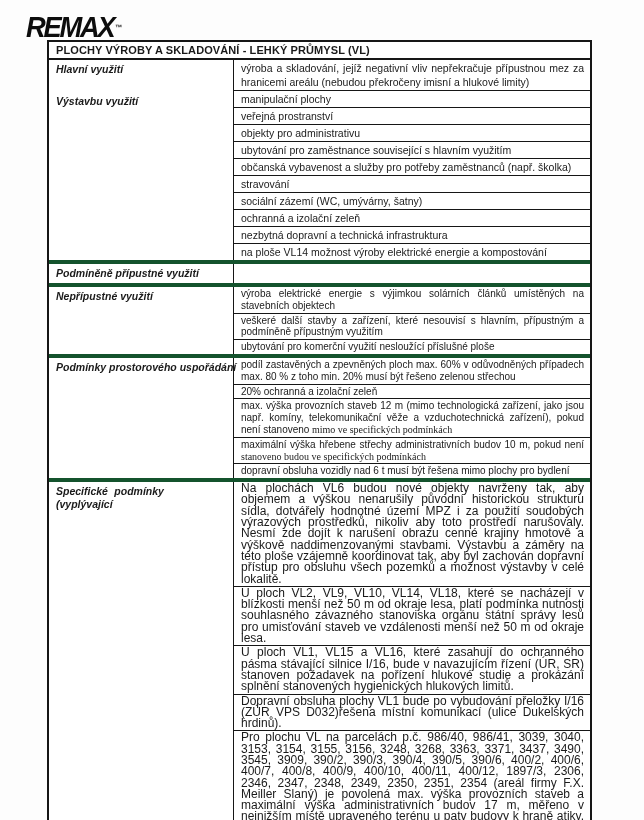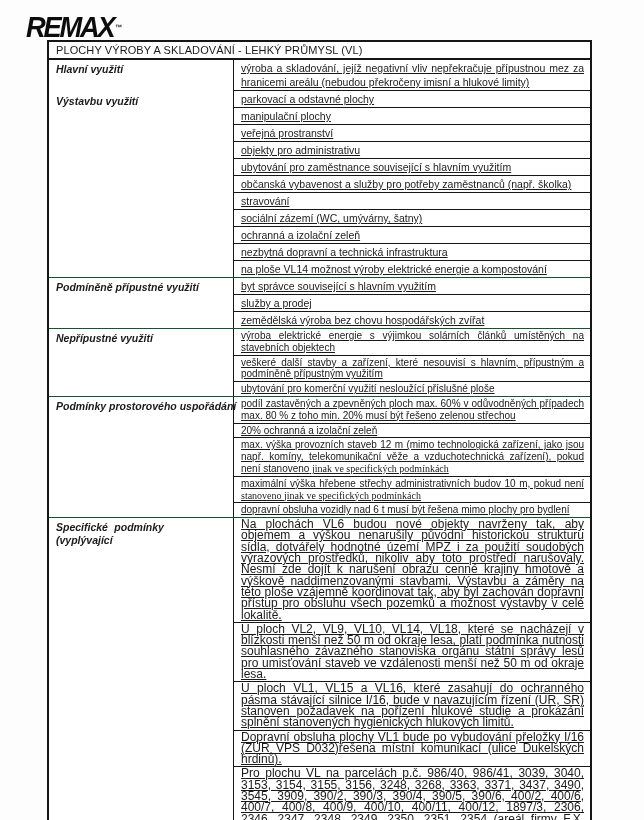--- a/index.html
+++ b/index.html
@@ -39,28 +39,28 @@
   
   .ztable {
     position: absolute;
     left: 47px; top: 40px;
     width: 545px;
     box-sizing: border-box;
     border: 2px solid #161616;
     background: #fff;
   }
   .title-row {
-    font-weight: normal;
+    font-weight: bold;
     font-size: 11px;
     line-height: 13px;
     padding: 2px 22px 1px 7px;
     border-bottom: 2px solid #161616;
     letter-spacing: 0.1px;
   }
-  .sec { display: flex; border-bottom: 1px solid #14532d; }
+  .sec { display: flex; border-bottom: 4px solid #14532d; }
   .sec:last-child { border-bottom: none; }
 
   .left {
     flex: 0 0 185px;
     width: 185px;
     box-sizing: border-box;
     border-right: 1.5px solid #161616;
     padding: 3px 8px 3px 7px;
   }
   .lbl {
@@ -68,21 +68,21 @@
     font-style: italic;
     font-size: 10.5px;
     line-height: 13px;
     white-space: nowrap;
   }
   .lbl:empty { display: none; }
   .sec-0 .lbl2 { margin-top: 19px; }
   .sec-4 .lbl  { word-spacing: 3.5px; white-space: normal; }
   .sec-4 .lbl2 { word-spacing: 0; margin-top: 0; }
 
-  .right { flex: 1 1 auto; display: flex; flex-direction: column; min-width: 0; text-decoration: underline; }
+  .right { flex: 1 1 auto; display: flex; flex-direction: column; min-width: 0; }
   .item {
     border-top: 1.5px solid #161616;
     padding: 1px 6px 1px 7px;
     text-align: justify;
   }
   .right .item:first-child { border-top: none; }
 
   
   .sec-0 .item, .sec-1 .item { font-size: 10.5px; line-height: 14px; }
   .sec-2 .item, .sec-3 .item { font-size: 10px;  line-height: 11.8px; }
@@ -100,42 +100,36 @@
 
   <div class="title-row">PLOCHY VÝROBY A SKLADOVÁNÍ - LEHKÝ PRŮMYSL (VL)</div>
 
   <div class="sec sec-0">
     <div class="left">
       <div class="lbl">Hlavní využití</div>
       <div class="lbl lbl2">Výstavbu využití</div>
     </div>
     <div class="right">
       <div class="item"><span>výroba a skladování, jejíž negativní vliv nepřekračuje přípustnou mez za hranicemi areálu (nebudou překročeny imisní a hlukové limity)</span></div>
-      <div class="item"><span>parkovací a odstavné plochy</span></div>
       <div class="item"><span>manipulační plochy</span></div>
       <div class="item"><span>veřejná prostranství</span></div>
       <div class="item"><span>objekty pro administrativu</span></div>
       <div class="item"><span>ubytování pro zaměstnance související s hlavním využitím</span></div>
       <div class="item"><span>občanská vybavenost a služby pro potřeby zaměstnanců (např. školka)</span></div>
       <div class="item"><span>stravování</span></div>
       <div class="item"><span>sociální zázemí (WC, umývárny, šatny)</span></div>
       <div class="item"><span>ochranná a izolační zeleň</span></div>
       <div class="item"><span>nezbytná dopravní a technická infrastruktura</span></div>
       <div class="item"><span>na ploše VL14 možnost výroby elektrické energie a kompostování</span></div>
     </div>
   </div>
 
   <div class="sec sec-1">
     <div class="left">
       <div class="lbl">Podmíněně přípustné využití</div>
-    </div>
-    <div class="right">
-      <div class="item"><span>byt správce související s hlavním využitím</span></div>
-      <div class="item"><span>služby a prodej</span></div>
-      <div class="item"><span>zemědělská výroba bez chovu hospodářských zvířat</span></div>
     </div>
   </div>
 
   <div class="sec sec-2">
     <div class="left">
       <div class="lbl">Nepřípustné využití</div>
     </div>
     <div class="right">
       <div class="item"><span>výroba elektrické energie s výjimkou solárních článků umístěných na stavebních objektech</span></div>
       <div class="item"><span>veškeré další stavby a zařízení, které nesouvisí s hlavním, přípustným a podmíněně přípustným využitím</span></div>
@@ -143,22 +137,22 @@
     </div>
   </div>
 
   <div class="sec sec-3">
     <div class="left">
       <div class="lbl">Podmínky prostorového uspořádání</div>
     </div>
     <div class="right">
       <div class="item"><span>podíl zastavěných a zpevněných ploch max. 60% v odůvodněných případech max. 80 % z toho min. 20% musí být řešeno zelenou střechou</span></div>
       <div class="item"><span>20% ochranná  a izolační zeleň</span></div>
-      <div class="item"><span>max. výška provozních staveb 12 m (mimo technologická zařízení, jako jsou např. komíny, telekomunikační věže a vzduchotechnická zařízení), pokud není stanoveno</span><span class="serif"> jinak ve specifických podmínkách</span></div>
-      <div class="item"><span>maximální výška hřebene střechy administrativních budov 10 m, pokud není</span><span class="serif"> stanoveno jinak ve specifických podmínkách</span></div>
+      <div class="item"><span>max. výška provozních staveb 12 m (mimo technologická zařízení, jako jsou např. komíny, telekomunikační věže a vzduchotechnická zařízení), pokud není stanoveno</span><span class="serif"> mimo ve specifických podmínkách</span></div>
+      <div class="item"><span>maximální výška hřebene střechy administrativních budov 10 m, pokud není</span><span class="serif"> stanoveno budou ve specifických podmínkách</span></div>
       <div class="item"><span>dopravní obsluha vozidly nad 6 t musí být řešena mimo plochy pro bydlení</span></div>
     </div>
   </div>
 
   <div class="sec sec-4">
     <div class="left">
       <div class="lbl">Specifické podmínky (vyplývající</div>
     </div>
     <div class="right">
       <div class="item"><span>Na plochách VL6  budou nové objekty navrženy tak, aby objemem a výškou nenarušily původní historickou strukturu sídla, dotvářely hodnotné území MPZ i za použití soudobých výrazových prostředků, nikoliv aby toto prostředí narušovaly. Nesmí zde dojít k narušení obrazu cenné krajiny hmotově a výškově naddimenzovanými stavbami. Výstavbu a záměry na této ploše vzájemně koordinovat tak, aby byl zachován dopravní přístup pro obsluhu všech pozemků a možnost výstavby v celé lokalitě.</span></div>

